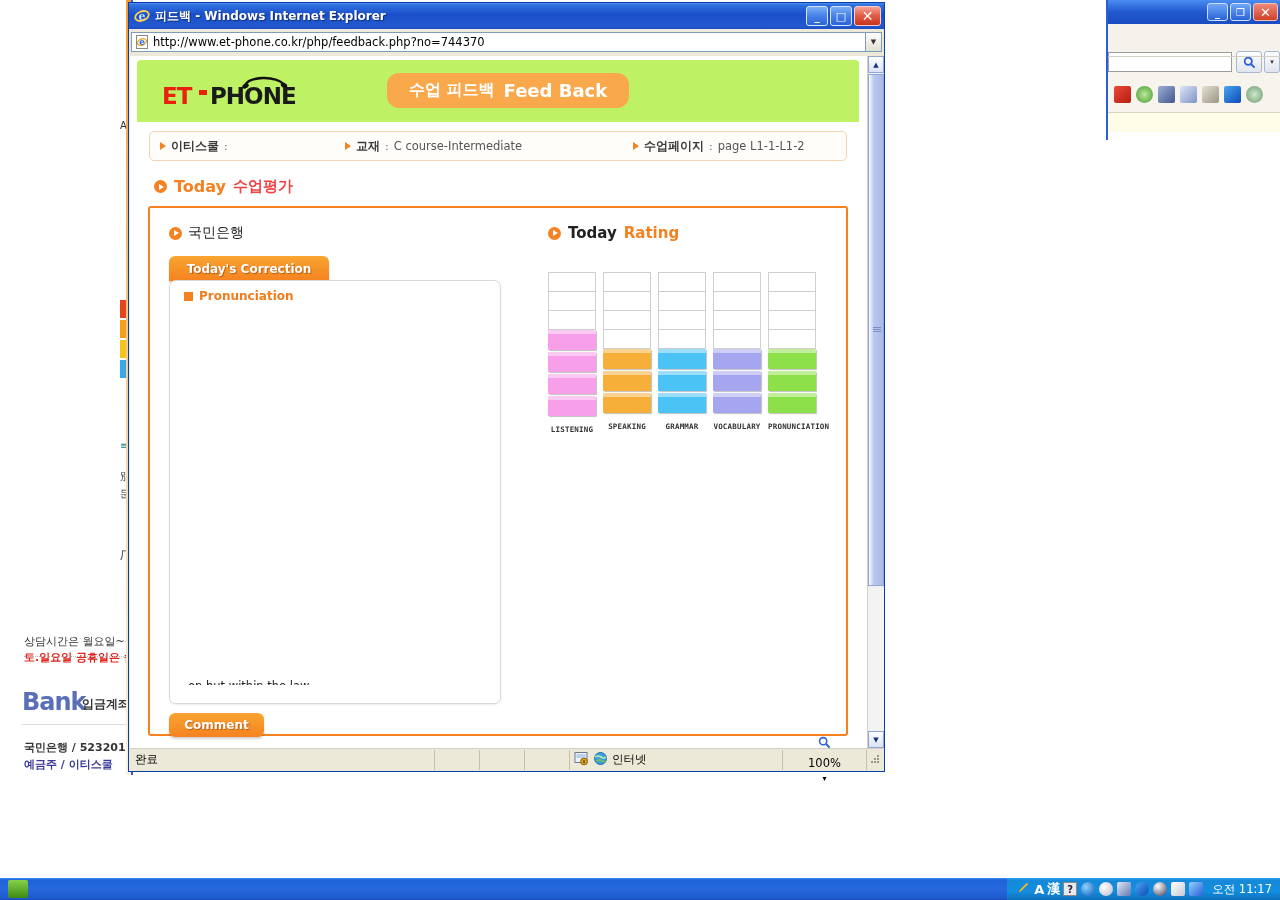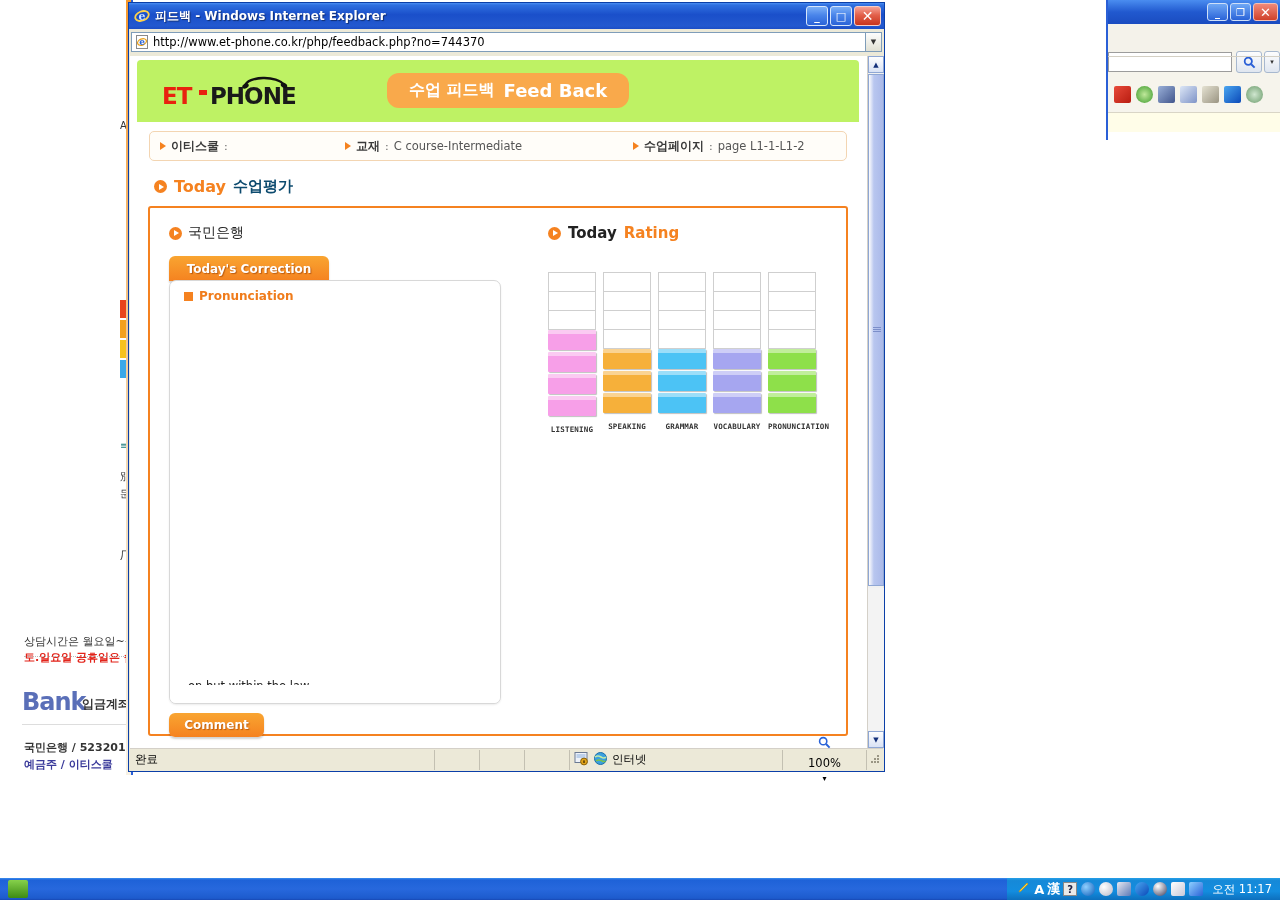--- a/index.html
+++ b/index.html
@@ -161,21 +161,21 @@
   .crumb .c { font-size:11px; color:#666; }
   .crumb .v { font-size:11.5px; color:#555; }
 
   .sec-title { display:flex; align-items:center; gap:7px; margin:16px 0 0 17px; }
   .bullet { width:13px; height:13px; border-radius:50%; background:#f58220;
     position:relative; flex:0 0 auto; }
   .bullet::after { content:""; position:absolute; left:5px; top:3.5px; width:0; height:0;
     border-left:5px solid #fff; border-top:3px solid transparent;
     border-bottom:3px solid transparent; }
   .sec-title .t1 { font-size:16px; font-weight:bold; color:#f58220; }
-  .sec-title .t2 { font-size:15px; font-weight:bold; color:#0c4a6e; }
+  .sec-title .t2 { font-size:15px; font-weight:bold; color:#ef4444; }
 
   .orange-box { margin:10px 11px 0 11px; border:2px solid #f58220;
     border-radius:3px; background:#fff; position:relative; height:530px; }
   .ob-left { position:absolute; left:19px; top:16px; width:345px; }
   .sub-title { display:flex; align-items:center; gap:6px; }
   .sub-title .st { font-size:14px; color:#222; font-weight:normal; }
   .tab-btn { margin-top:14px; width:160px; height:25px; border-radius:6px 6px 0 0;
     background:linear-gradient(to bottom,#f9a531,#f58220);
     box-shadow:0 2px 2px rgba(0,0,0,.18);
     display:flex; align-items:center; justify-content:center; }

